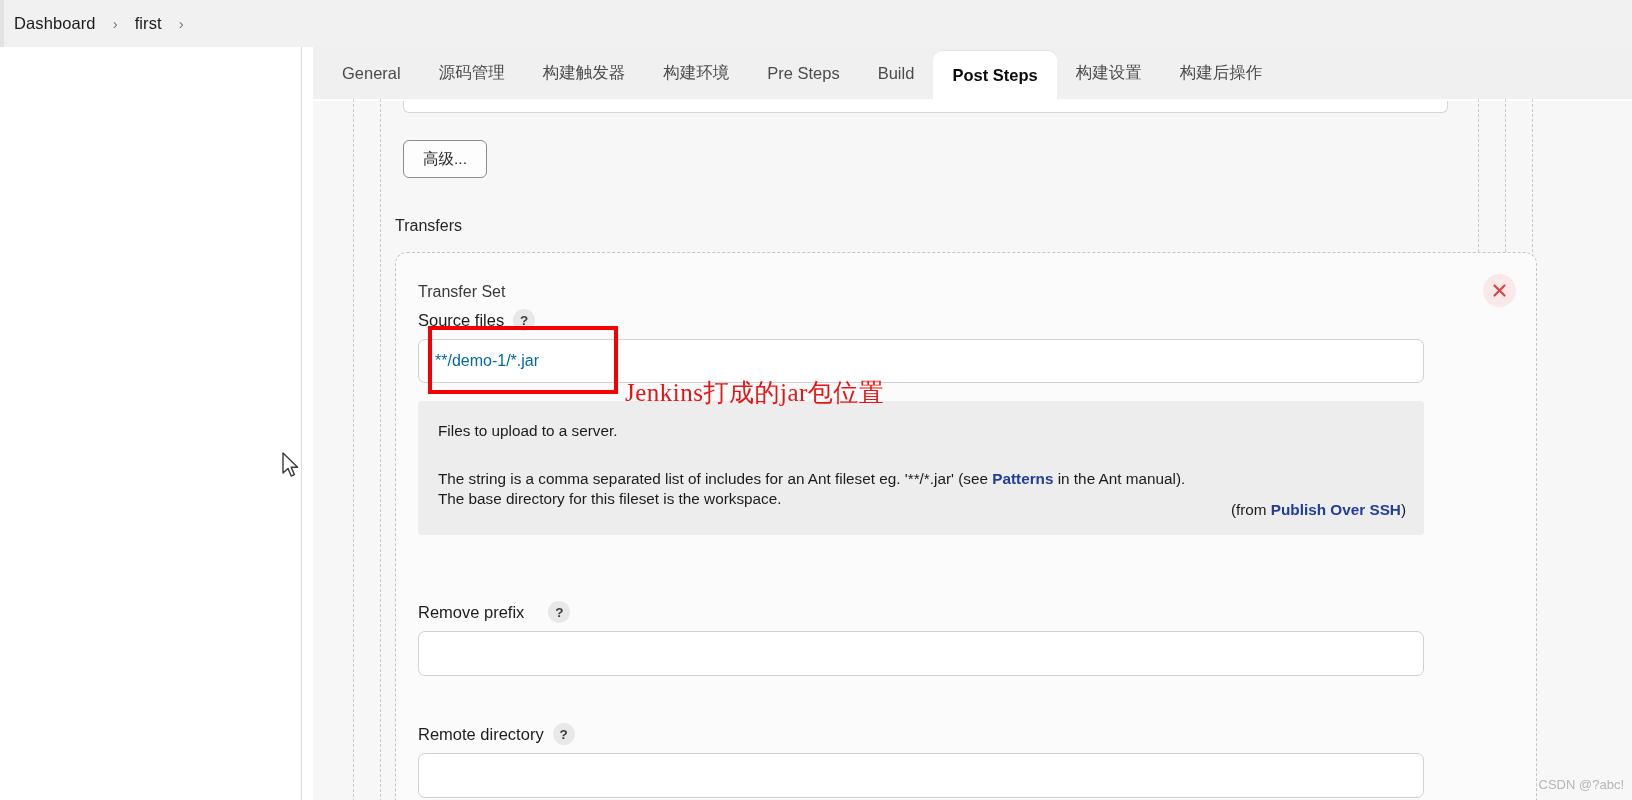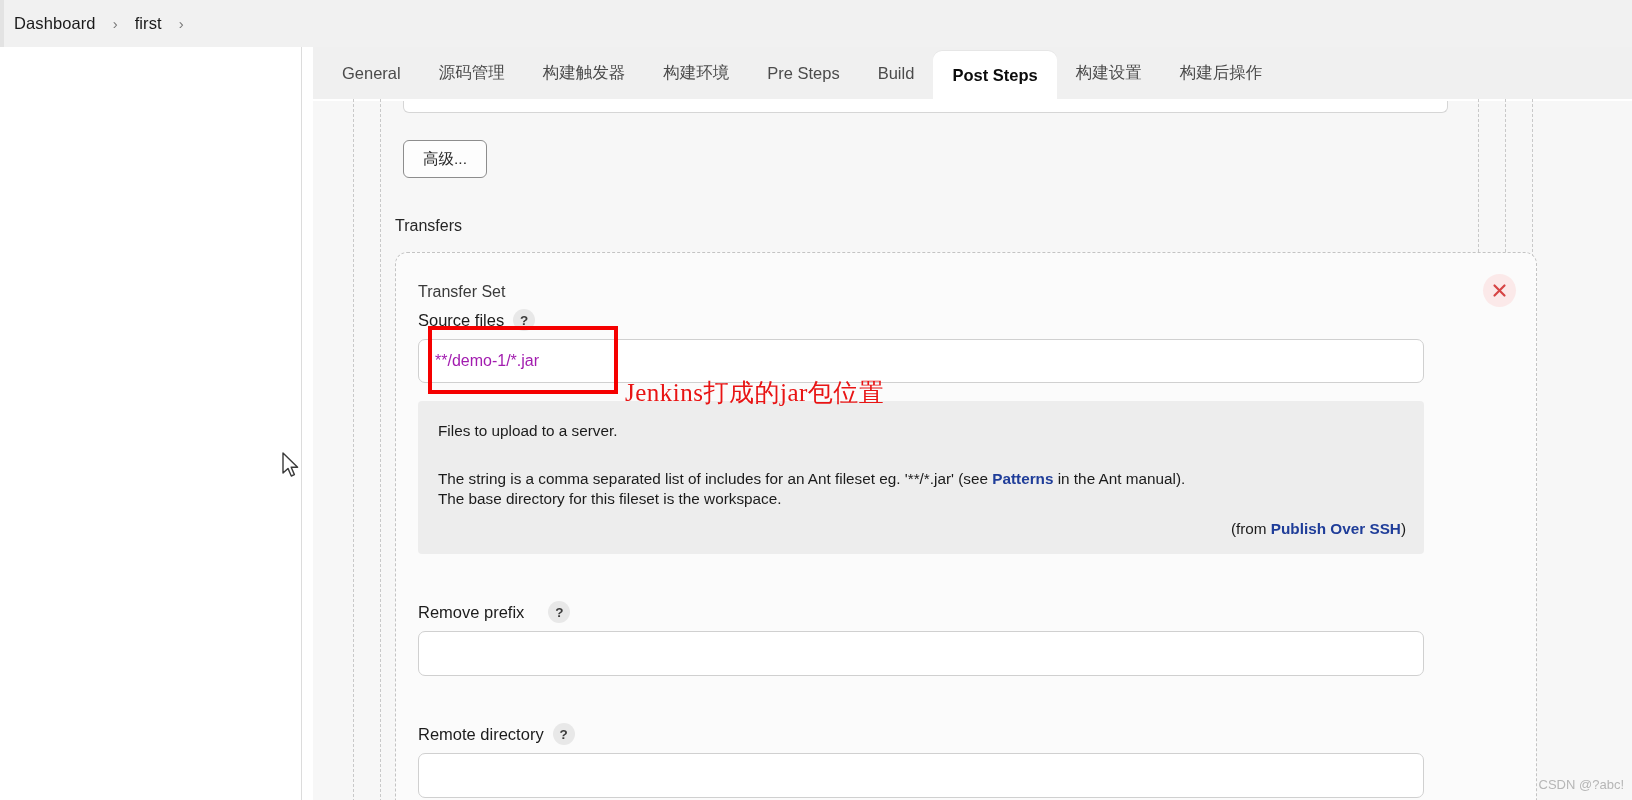--- a/index.html
+++ b/index.html
@@ -215,42 +215,42 @@
   }
 
   .text-input {
     position: absolute;
     background: #ffffff;
     border: 1.3px solid #d0d0d0;
     border-radius: 7px;
     box-sizing: border-box;
     font-family: "Liberation Sans", "DejaVu Sans", sans-serif;
     font-size: 16px;
-    color: #a21caf;
+    color: #0369a1;
     padding: 0 16px;
     outline: none;
   }
   #source-files-input {
     left: 22px; top: 86px;
     width: 1006px; height: 44px;
   }
   #remove-prefix-input {
     left: 22px; top: 378px;
     width: 1006px; height: 45px;
   }
   #remote-directory-input {
     left: 22px; top: 500px;
     width: 1006px; height: 45px;
   }
 
   
   .help-panel {
     position: absolute;
     left: 22px; top: 148px;
-    width: 1006px; height: 153px;
+    width: 1006px; height: 134px;
     background: #ededed;
     border-radius: 4px;
     box-sizing: border-box;
     padding: 20px 22px 0 20px;
     font-size: 15.3px;
     color: #1b1b1b;
     line-height: 1.35;
   }
   .help-panel p { margin: 0; }
   .help-line-2 { margin-top: 27px !important; }

